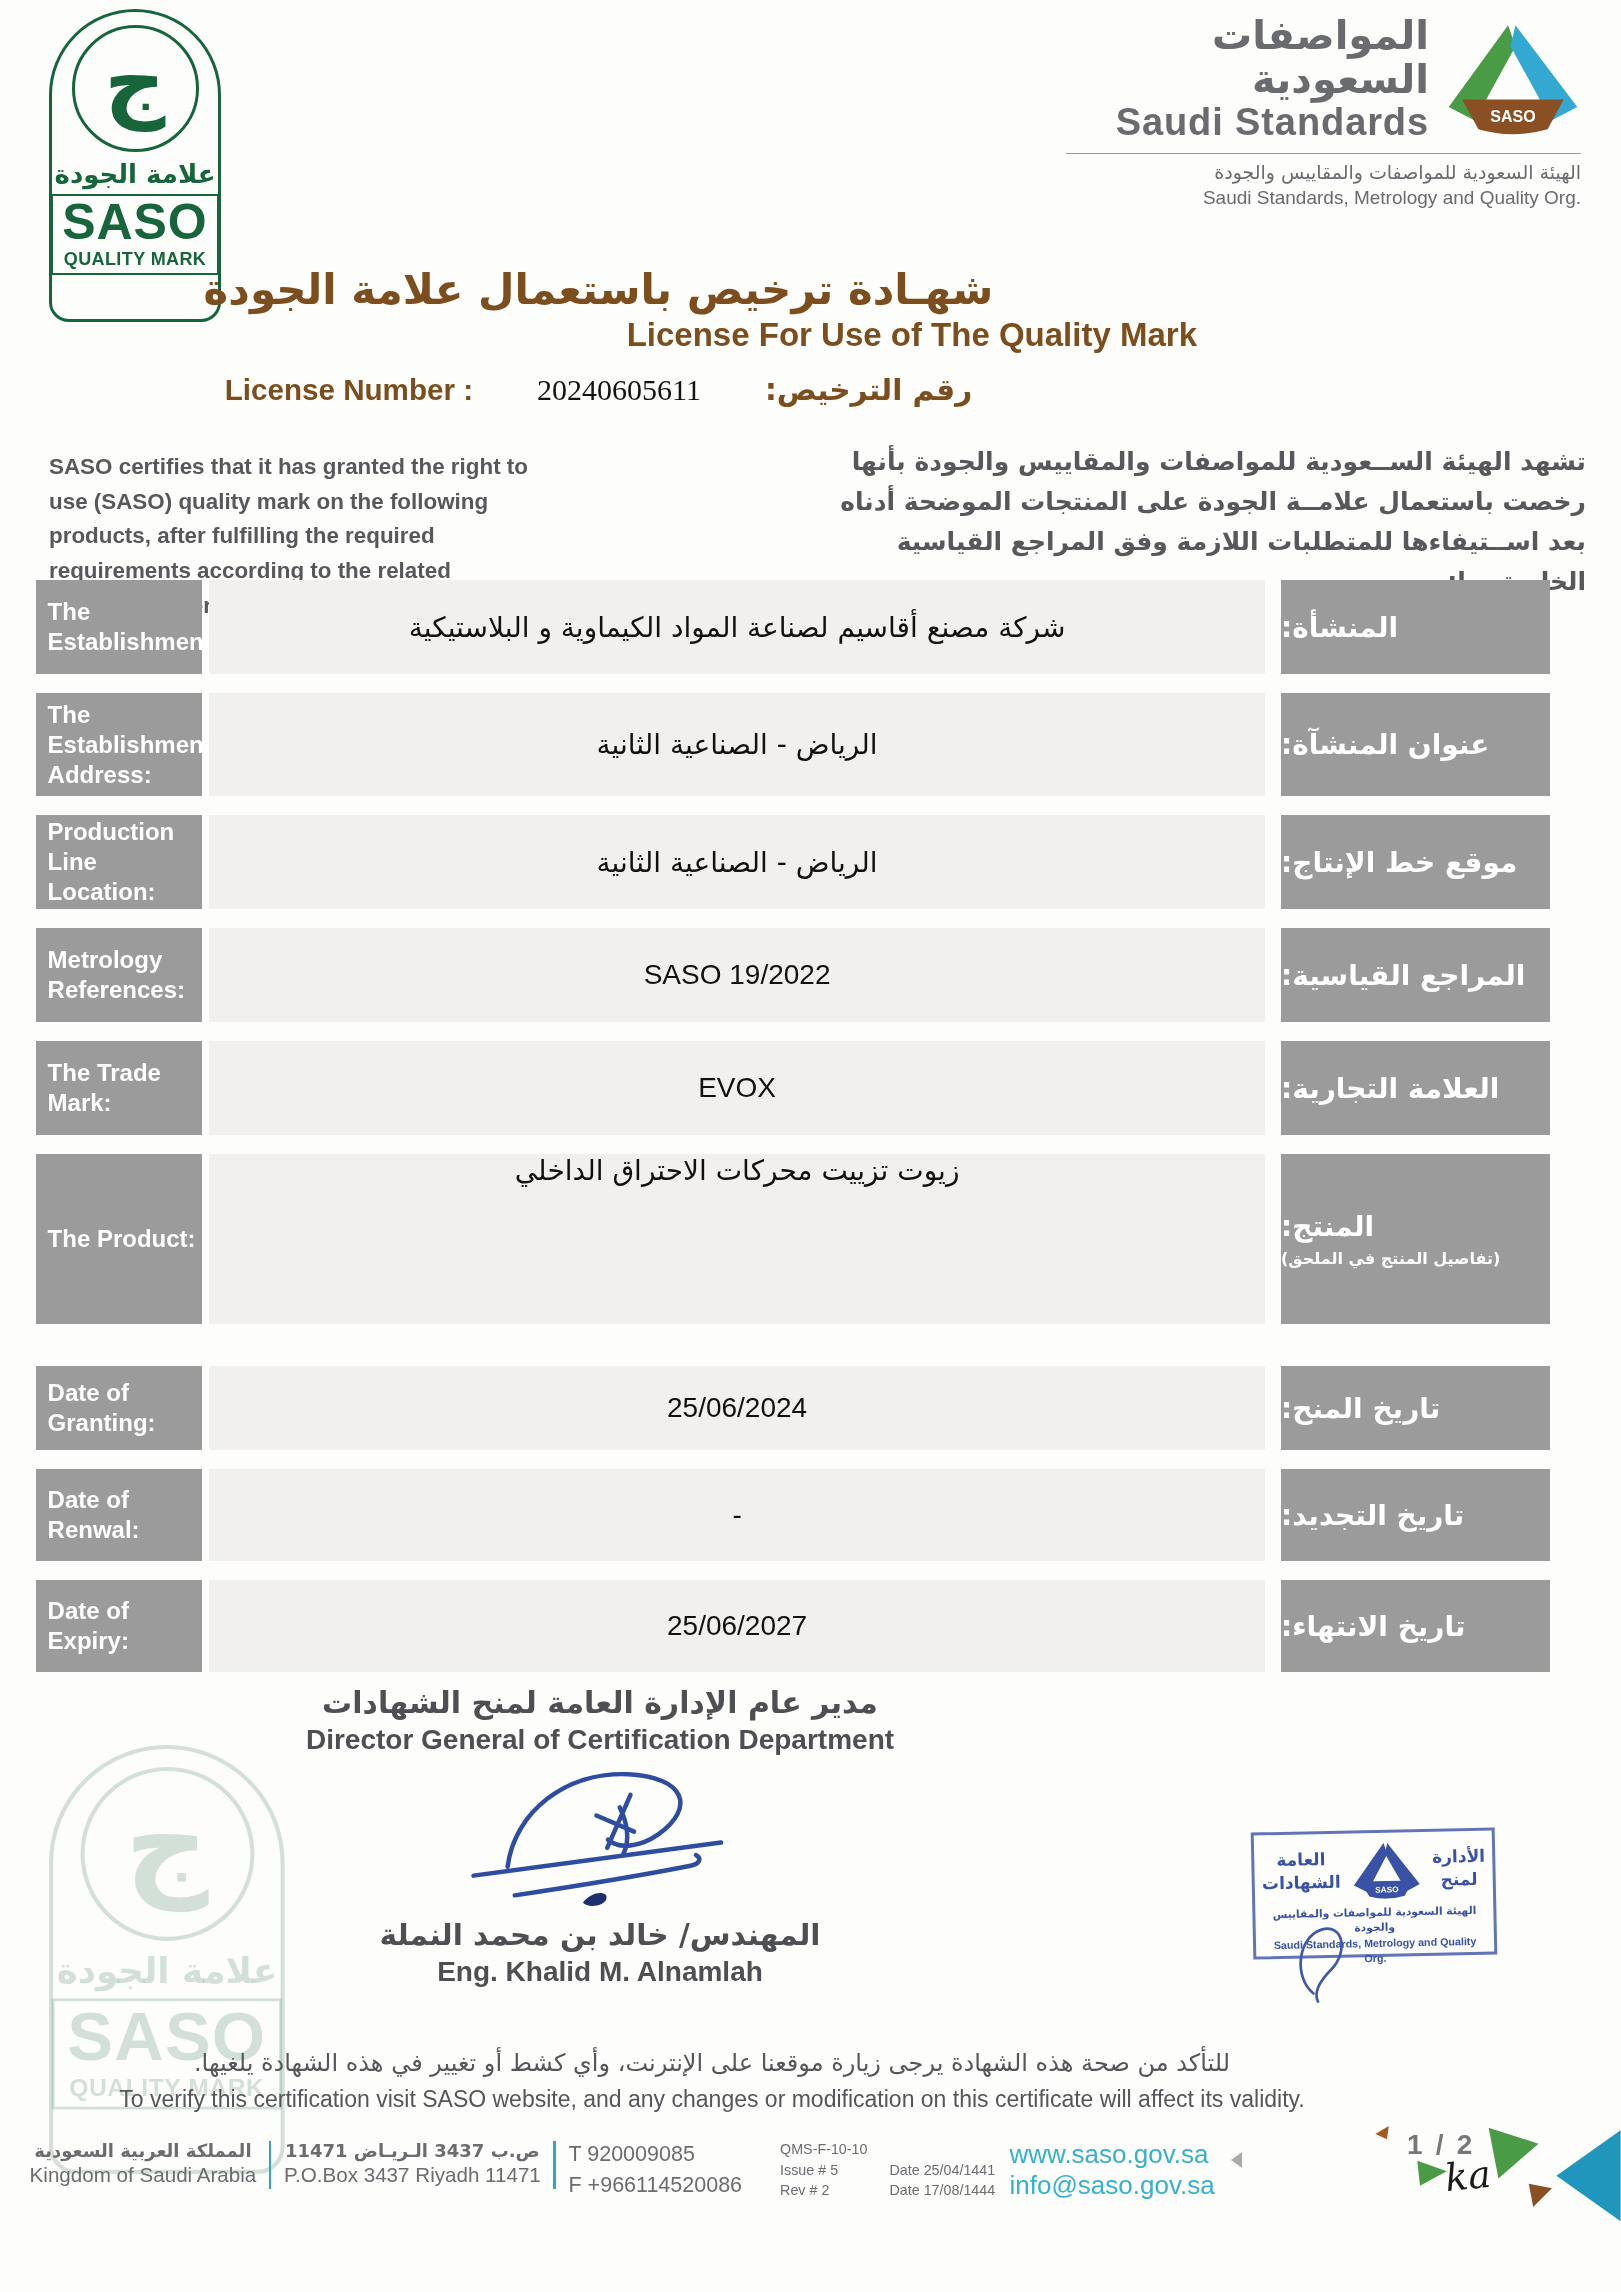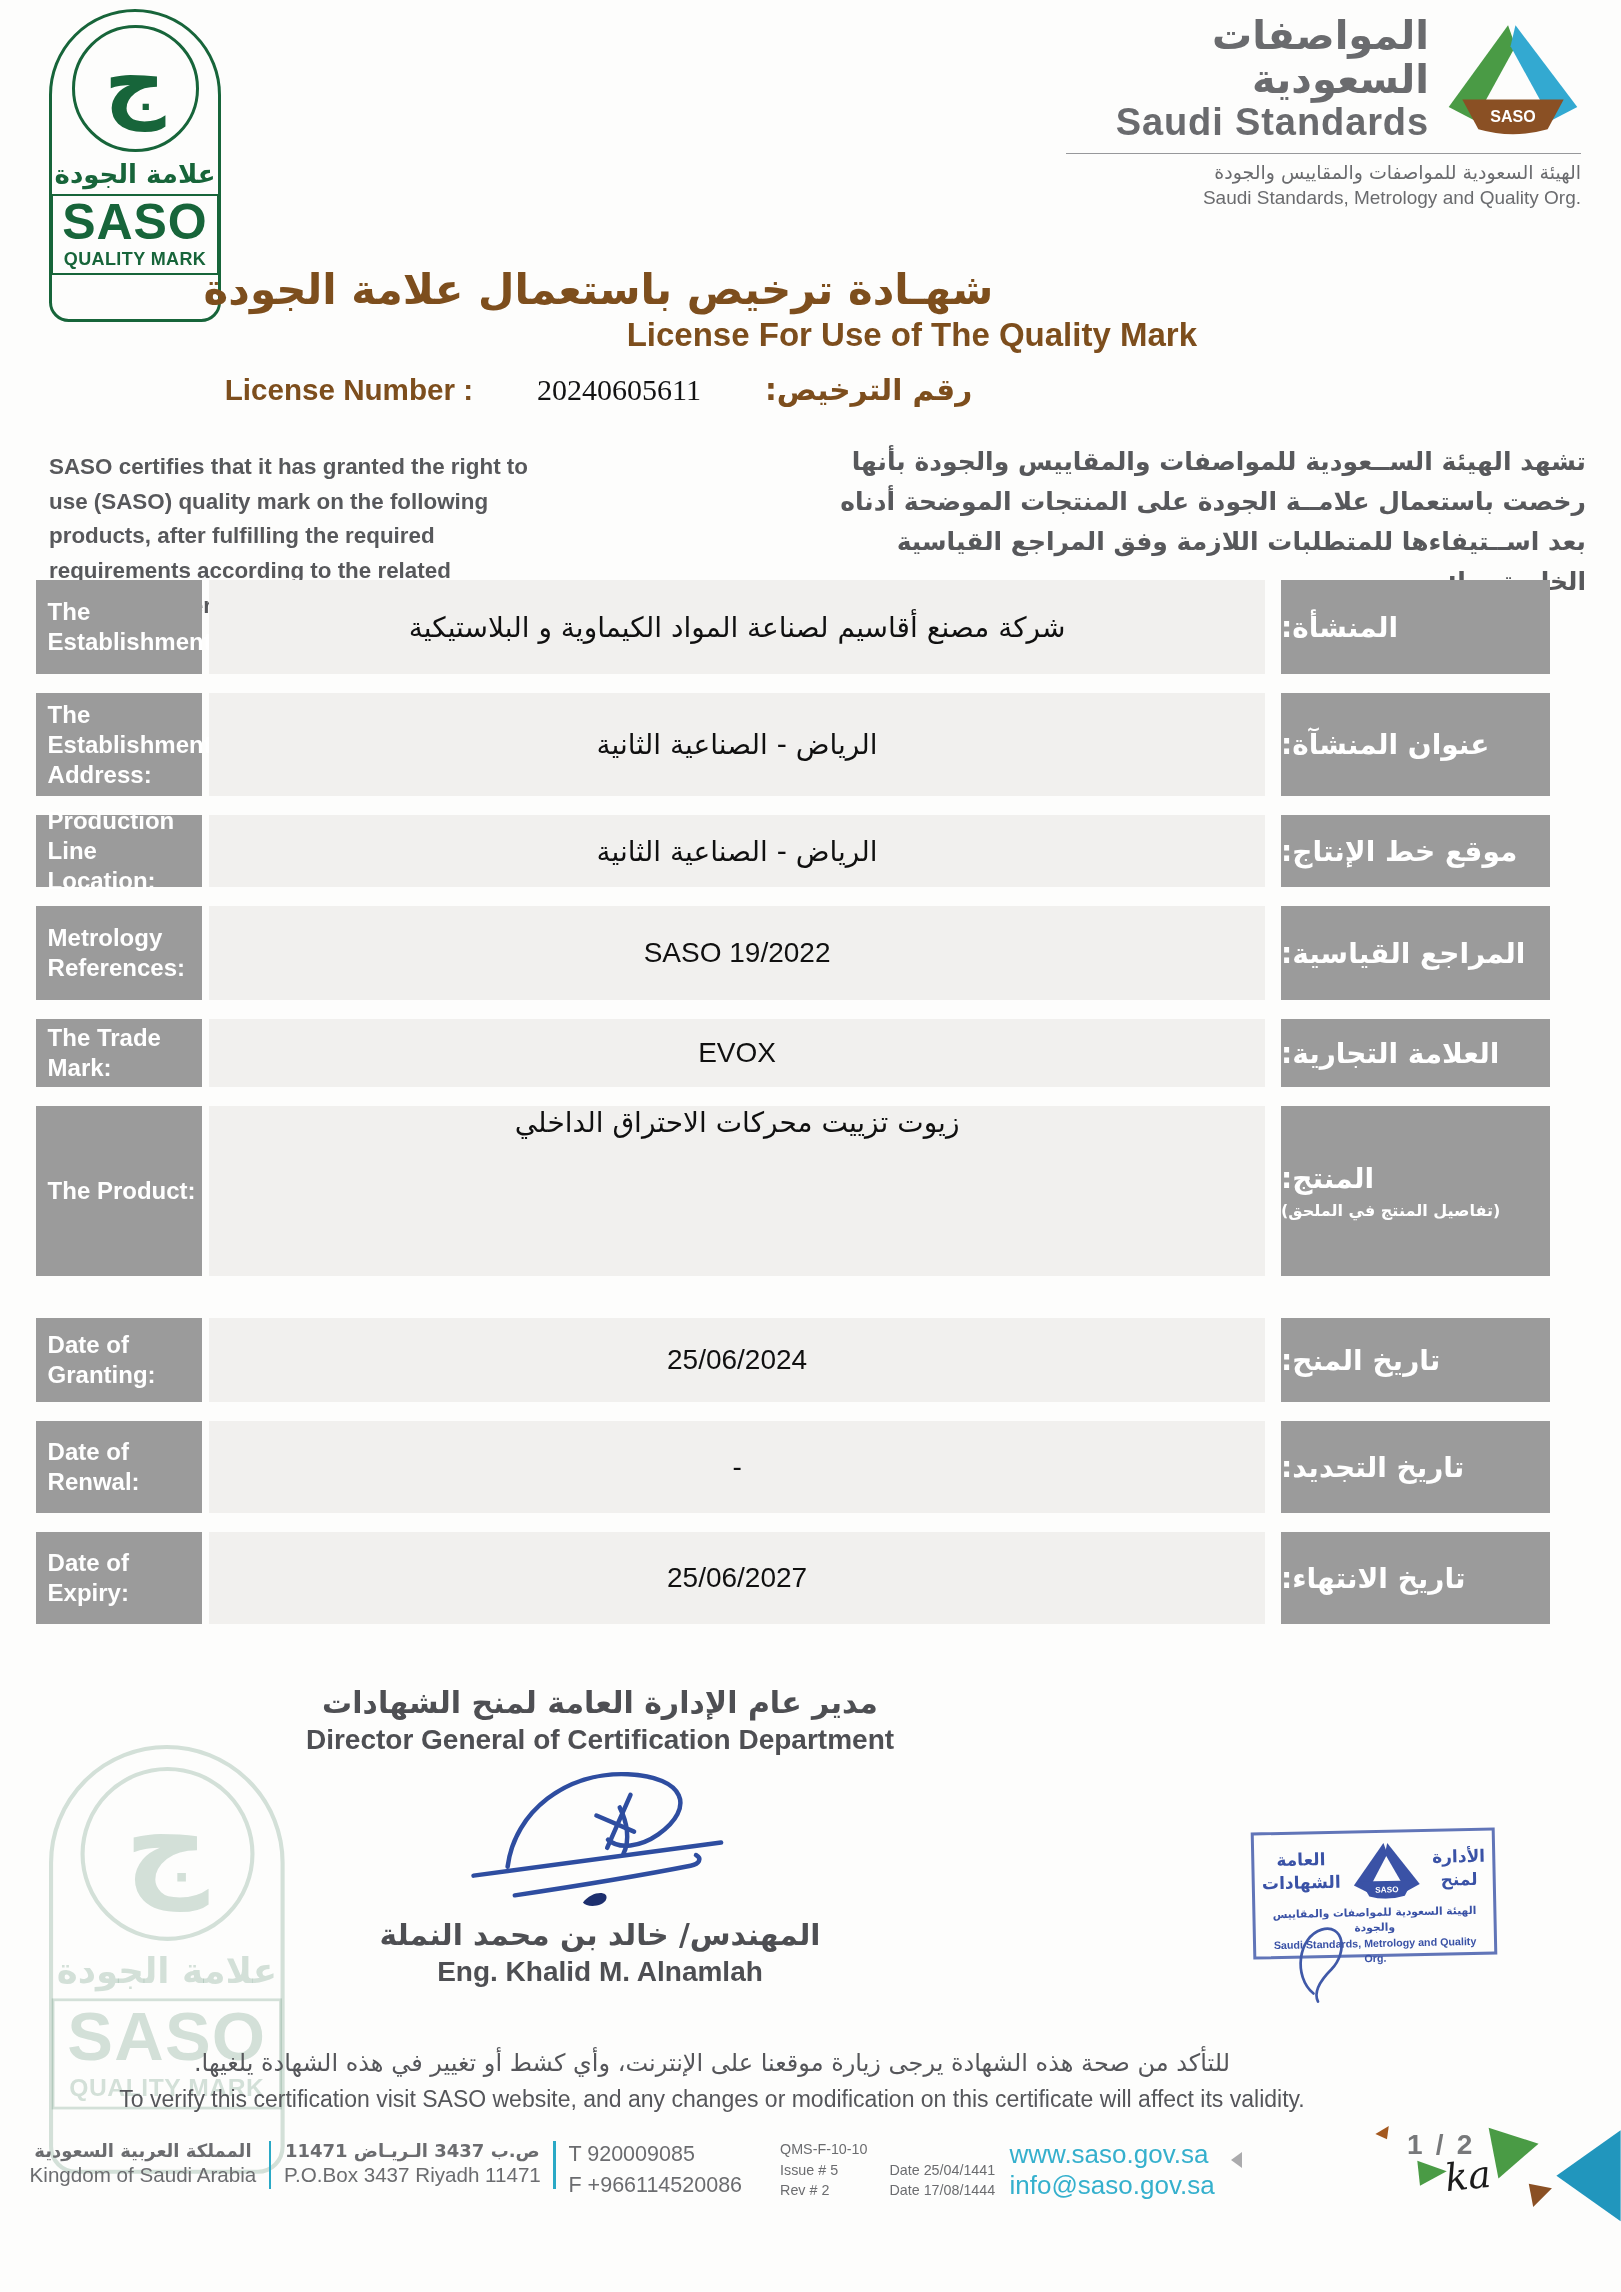--- a/index.html
+++ b/index.html
@@ -157,33 +157,33 @@
       <div class="tvalue ar">شركة مصنع أقاسيم لصناعة المواد الكيماوية و البلاستيكية</div>
       <div class="tlabel-ar ar">المنشأة:</div>
     </div>
 
     <div class="trow" style="height:103px">
       <div class="tlabel-en">The Establishment's Address:</div>
       <div class="tvalue ar">الرياض - الصناعية الثانية</div>
       <div class="tlabel-ar ar">عنوان المنشآة:</div>
     </div>
 
-    <div class="trow" style="height:72px">
+    <div class="trow" style="height:94px">
       <div class="tlabel-en">Production Line Location:</div>
       <div class="tvalue ar">الرياض - الصناعية الثانية</div>
       <div class="tlabel-ar ar">موقع خط الإنتاج:</div>
     </div>
 
     <div class="trow" style="height:94px">
       <div class="tlabel-en">Metrology References:</div>
       <div class="tvalue lat">SASO 19/2022</div>
       <div class="tlabel-ar ar">المراجع القياسية:</div>
     </div>
 
-    <div class="trow" style="height:68px">
+    <div class="trow" style="height:94px">
       <div class="tlabel-en">The Trade Mark:</div>
       <div class="tvalue lat">EVOX</div>
       <div class="tlabel-ar ar">العلامة التجارية:</div>
     </div>
 
     <div class="trow gap-after" style="height:170px">
       <div class="tlabel-en">The Product:</div>
       <div class="tvalue ar" style="align-items:flex-start;">زيوت تزييت محركات الاحتراق الداخلي</div>
       <div class="tlabel-ar ar">
         <span>المنتج:</span>

